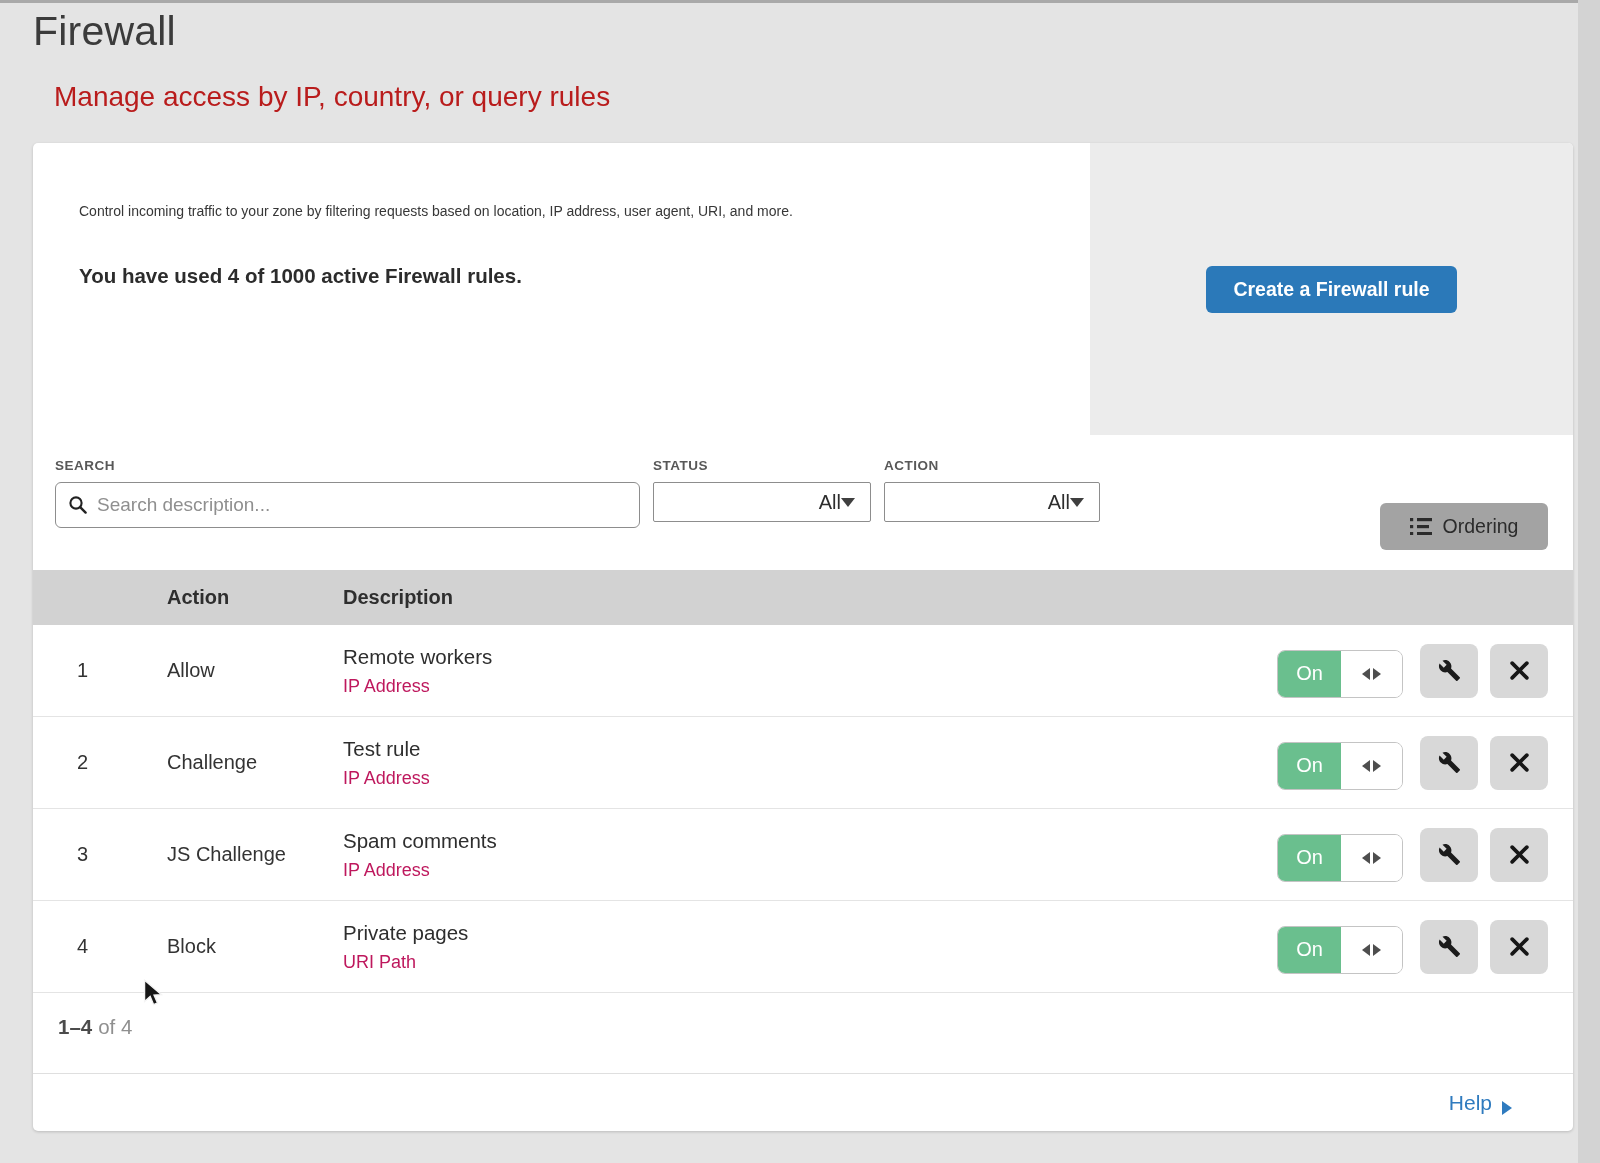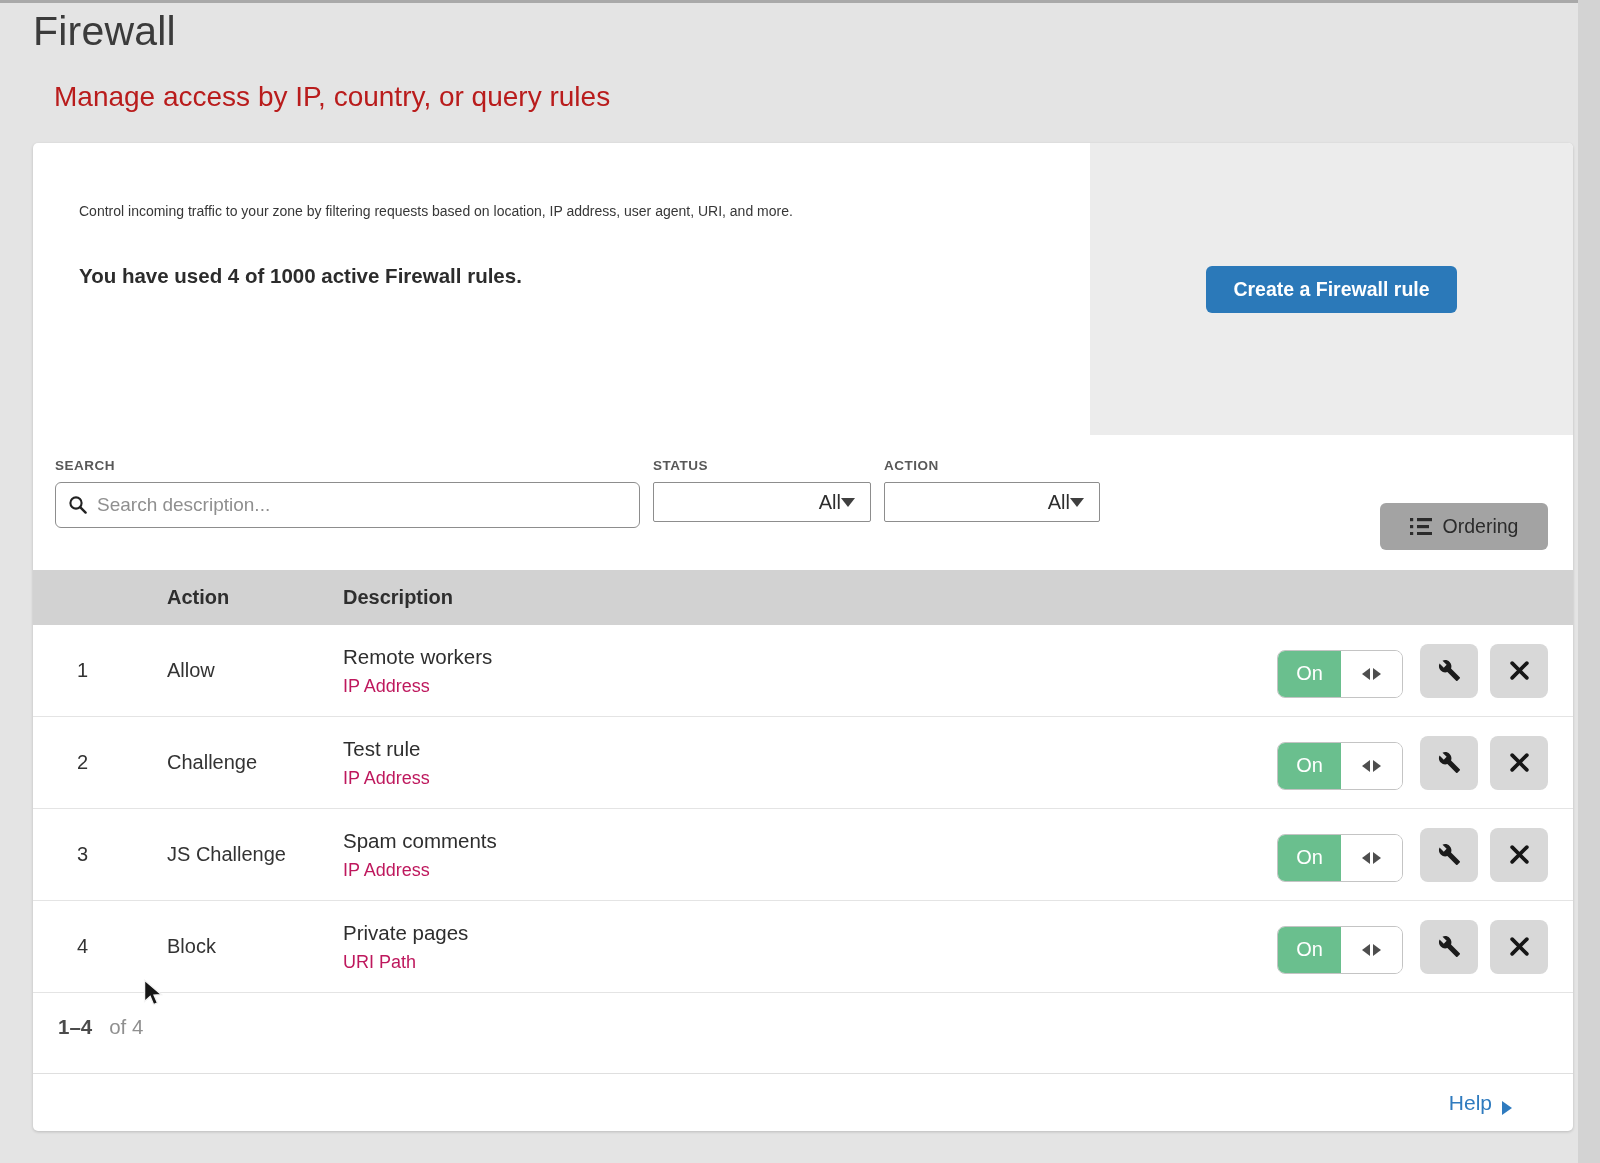--- a/index.html
+++ b/index.html
@@ -107,21 +107,21 @@
   .icon-btn {
     width:58px; height:54px; background:#d8d8d8; border:none; border-radius:8px;
     display:flex; align-items:center; justify-content:center; cursor:pointer;
   }
   .icon-btn.edit { margin-left:17px; }
   .icon-btn.delete { margin-left:12px; }
 
   
   .pagination { height:80px; padding:22px 0 0 25px; font-size:20.5px; flex-shrink:0; }
   .pag-range { font-weight:700; color:#4b4b4b; }
-  .pag-of { color:#8f8f8f; margin-left:17px;text-align:right; }
+  .pag-of { color:#8f8f8f; margin-left:6px;text-align:right; }
   .panel-footer {
     border-top:1px solid #dfdfdf; flex:1;
     display:flex; align-items:center; justify-content:flex-end; padding-right:61px;
   }
   .help-link {
     display:flex; align-items:flex-end; cursor:pointer; text-decoration:none;
     font-size:21px; color: var(--help-blue, #2f7bbf);
   }
   .help-arrow { width:0; height:0; border-top:7px solid transparent; border-bottom:7px solid transparent; border-left:10px solid var(--help-blue, #2f7bbf); margin-left:10px; margin-top:2px; }
 

